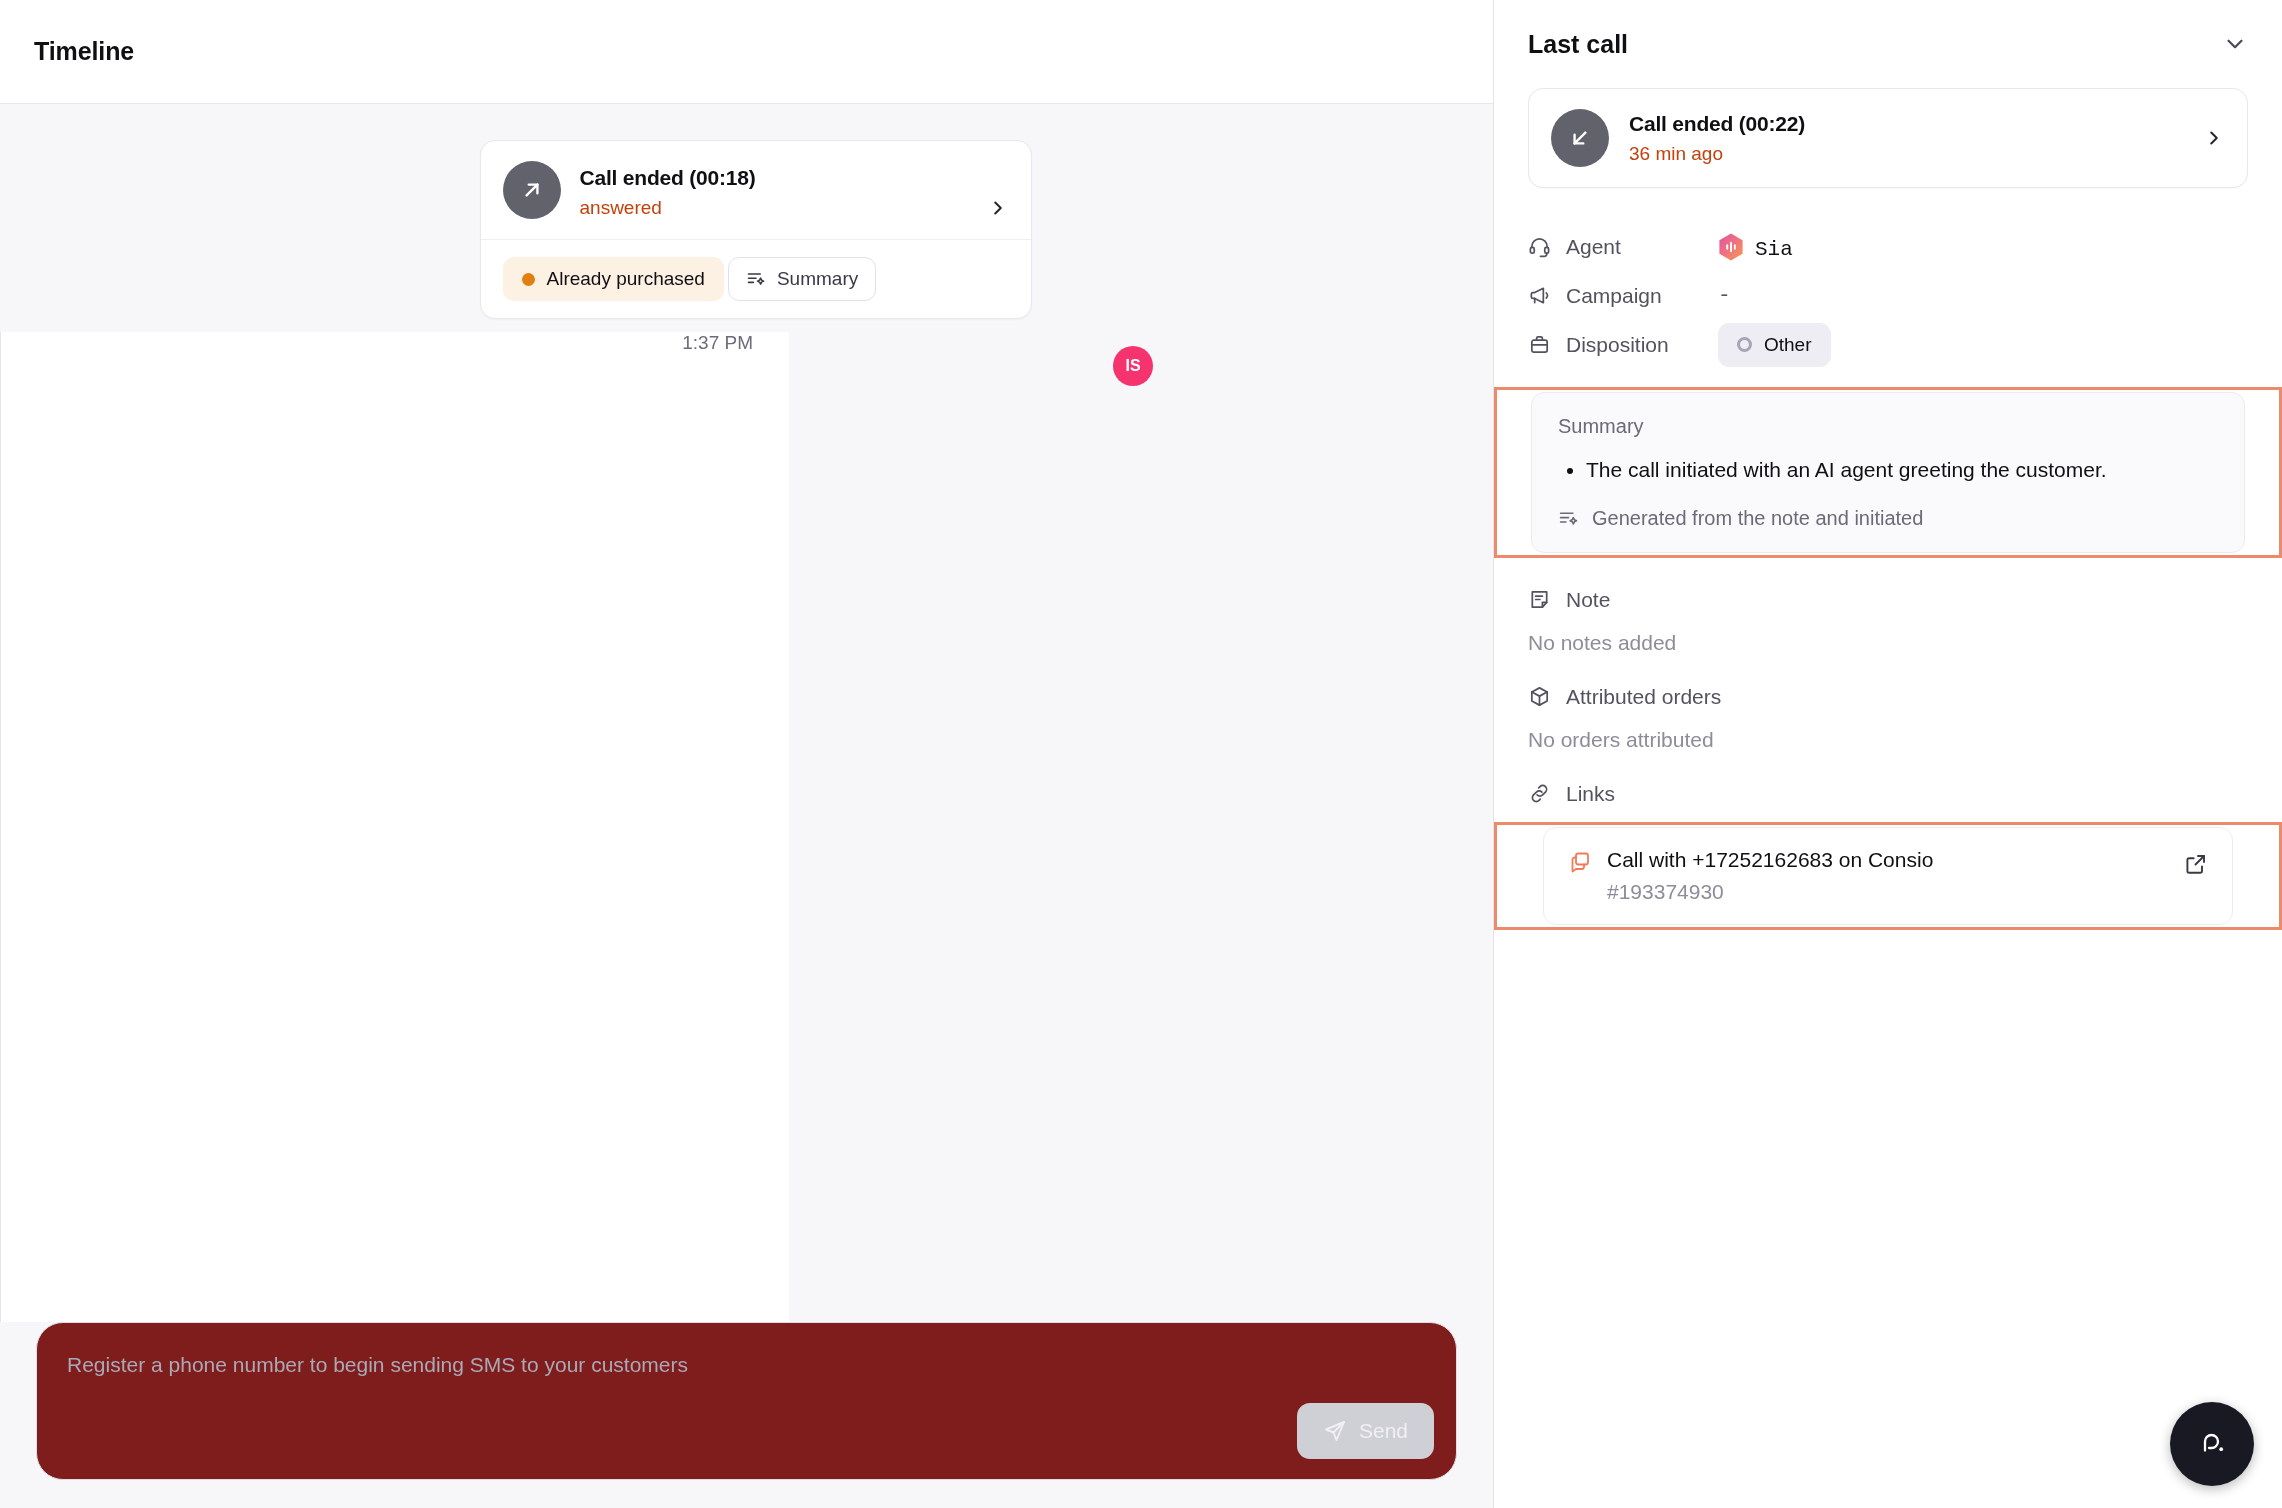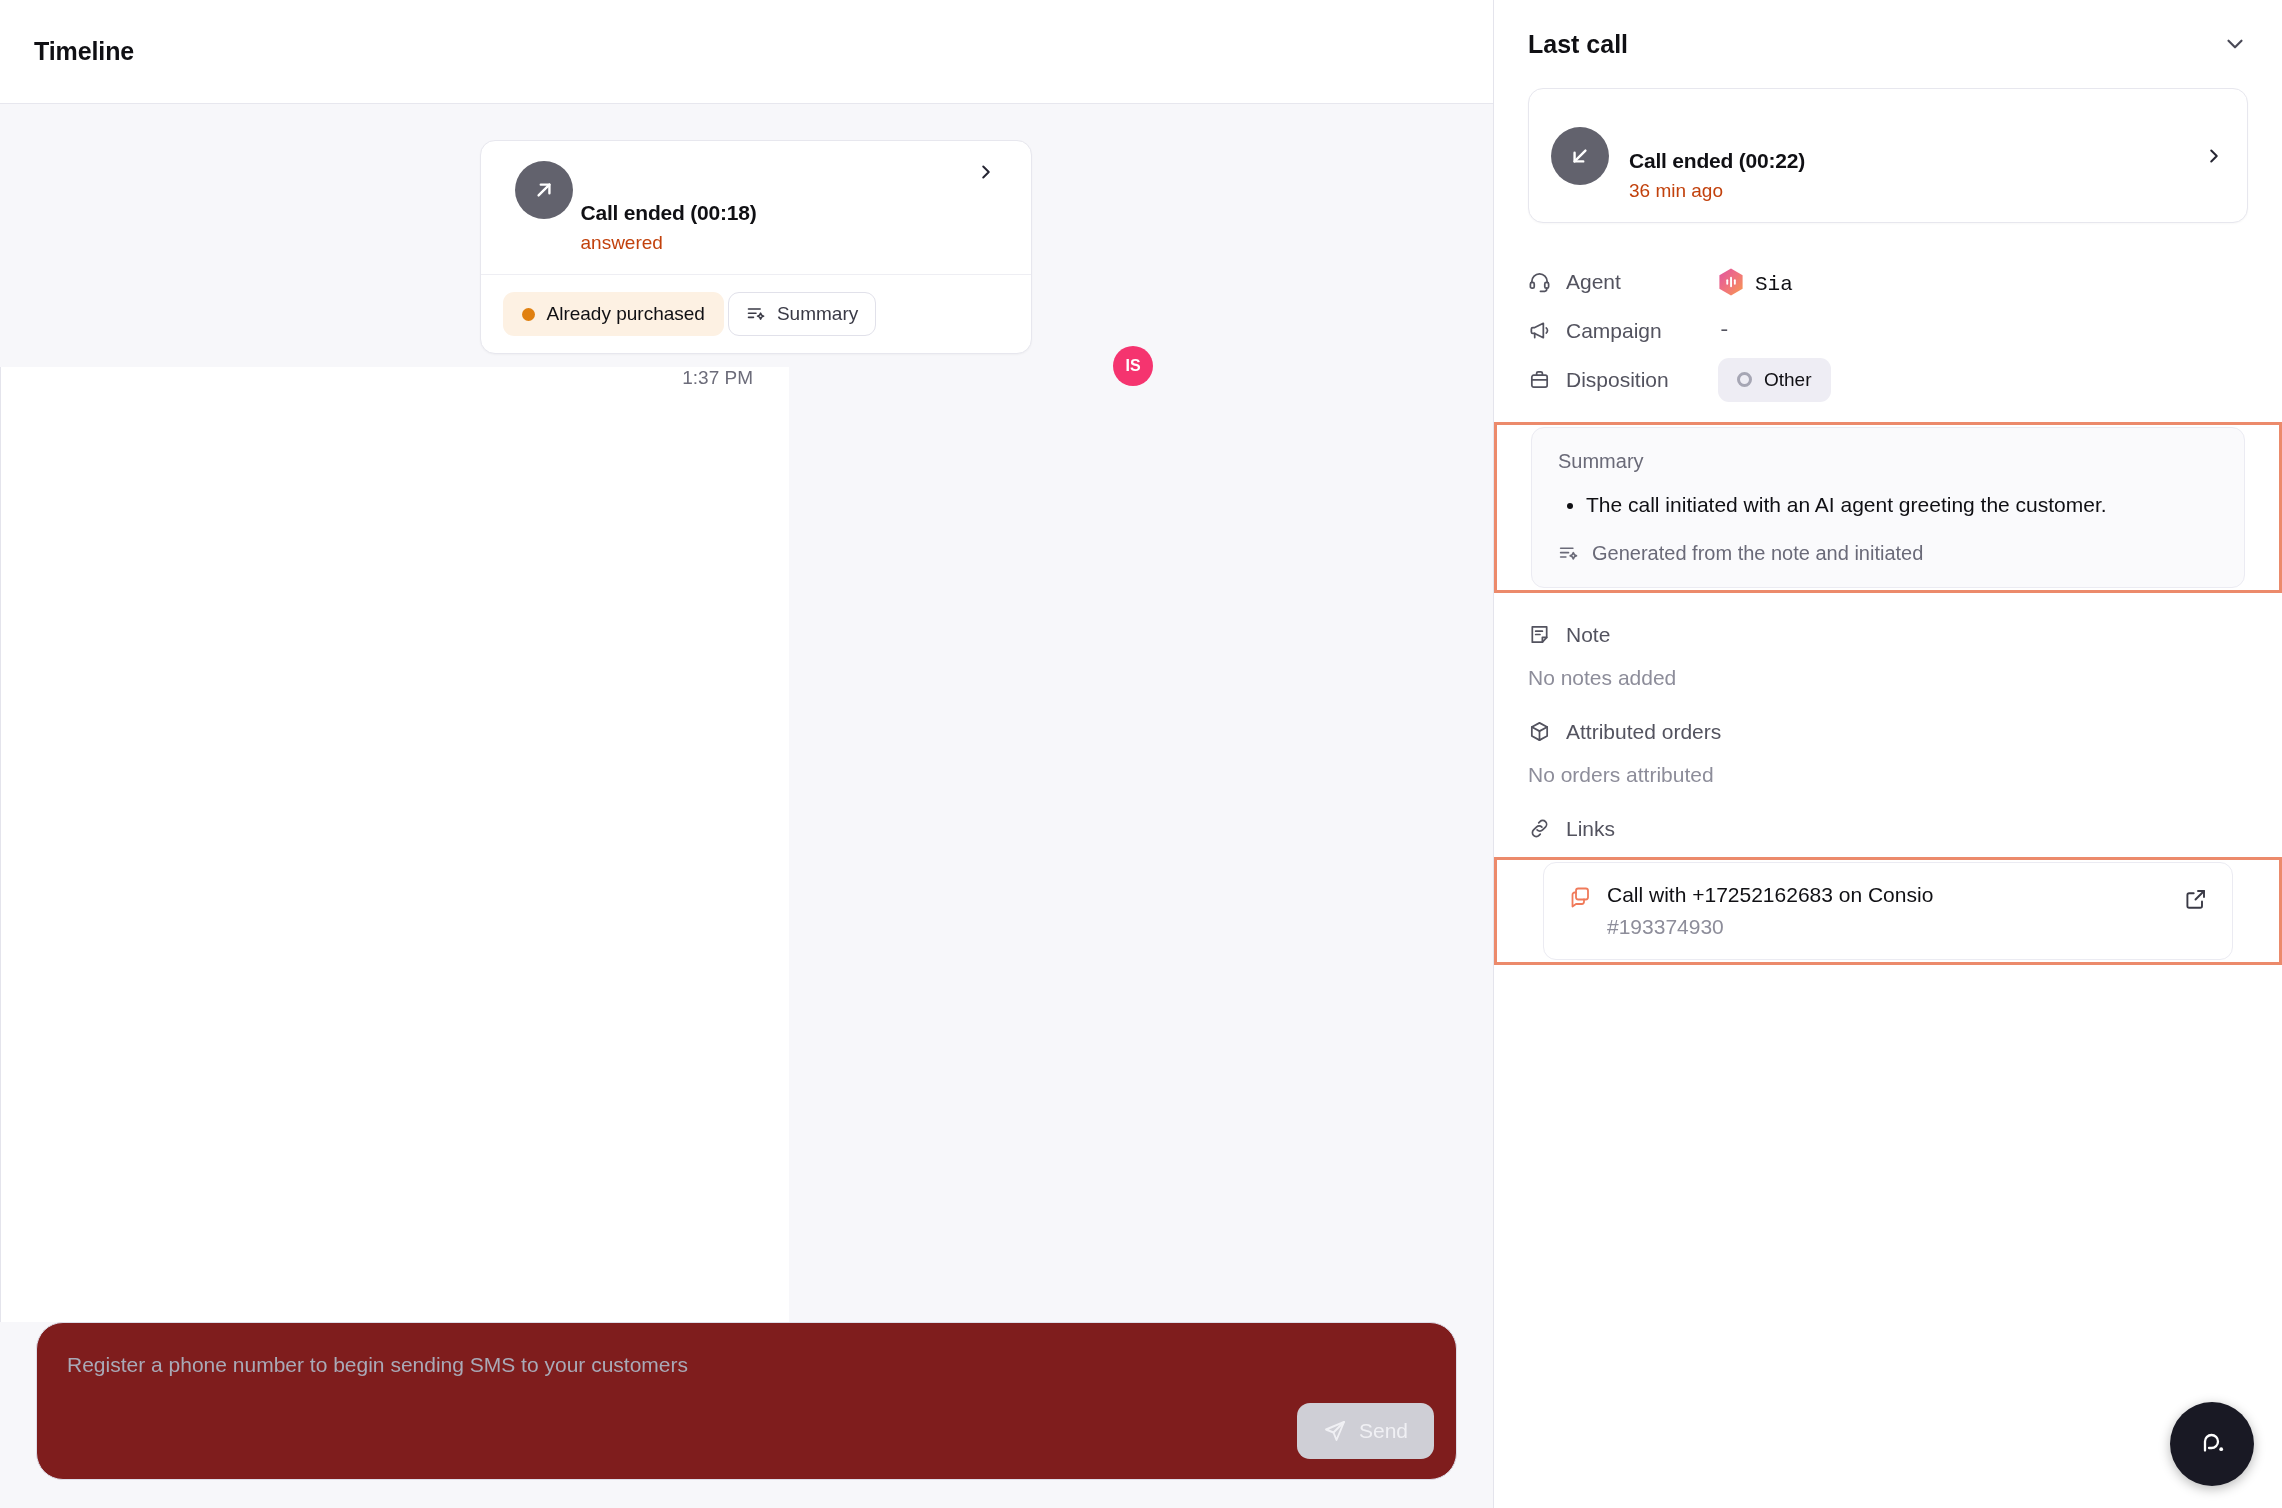--- a/index.html
+++ b/index.html
@@ -39,27 +39,27 @@
 
   .card {
     background: #ffffff;
     border: 1px solid #e7e7ee;
     border-radius: 15px;
     box-shadow: 0 1px 2px rgba(20,20,40,0.035);
     overflow: hidden;
   }
   .card.w-out { width: 552px; margin-left: 18px; }
 
-  .card-top { display: flex; align-items: flex-start; padding: 20px 34px; gap: 8px; }
+  .card-top { display: flex; align-items: flex-end; padding: 20px 22px; gap: 19px; }
   .avatar-dir {
     width: 58px; height: 58px; border-radius: 50%;
     background: #62626d; flex: 0 0 58px;
     display: flex; align-items: center; justify-content: center;
   }
-  .card-texts { flex: 1 1 auto; min-width: 0; margin-top: 40px; }
+  .card-texts { flex: 1 1 auto; min-width: 0; }
   .card-title { font-size: 21px; font-weight: 700; color: #101014; letter-spacing: -0.2px; }
   .card-sub {
     font-size: 19px; color: #c2410c; margin-top: 7px;
     display: flex; align-items: center; gap: 9px;
   }
   .chev { flex: 0 0 auto; color: #262633; display:flex; align-items:center; }
   .sia-hex { width: 26px; height: 28px; flex: 0 0 26px; display:block; }
 
   .card-bottom {
     border-top: 1px solid #eeeef3;

